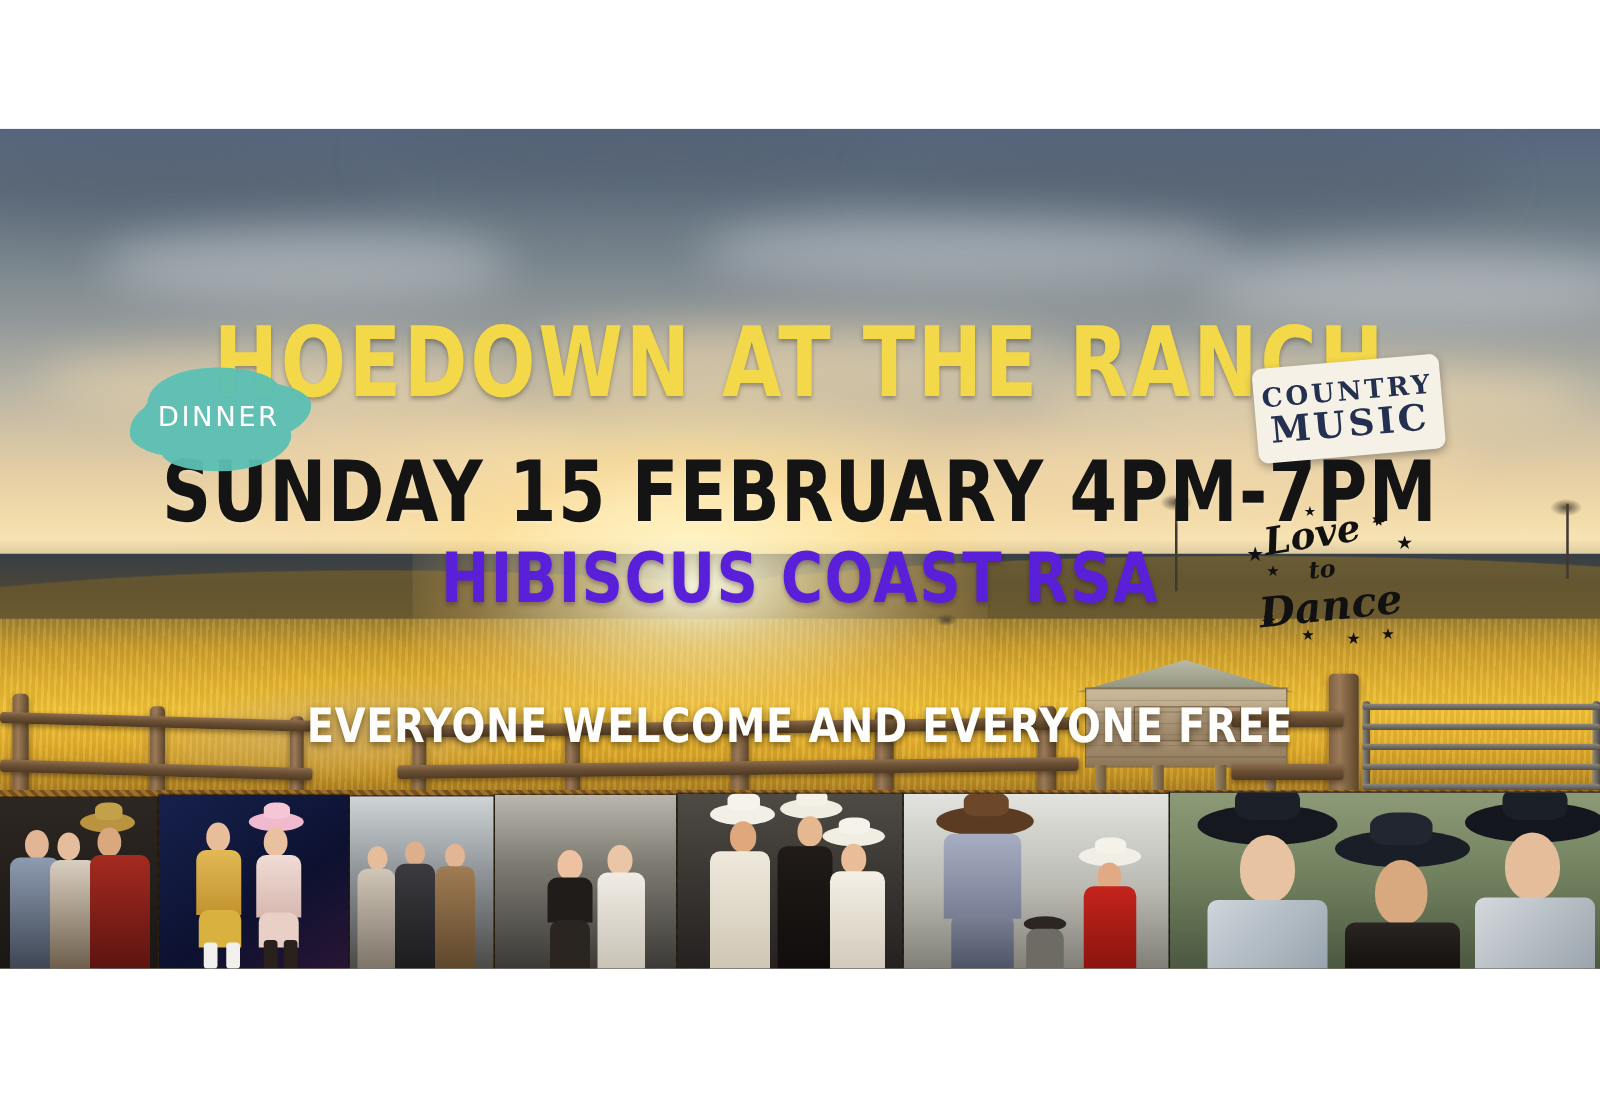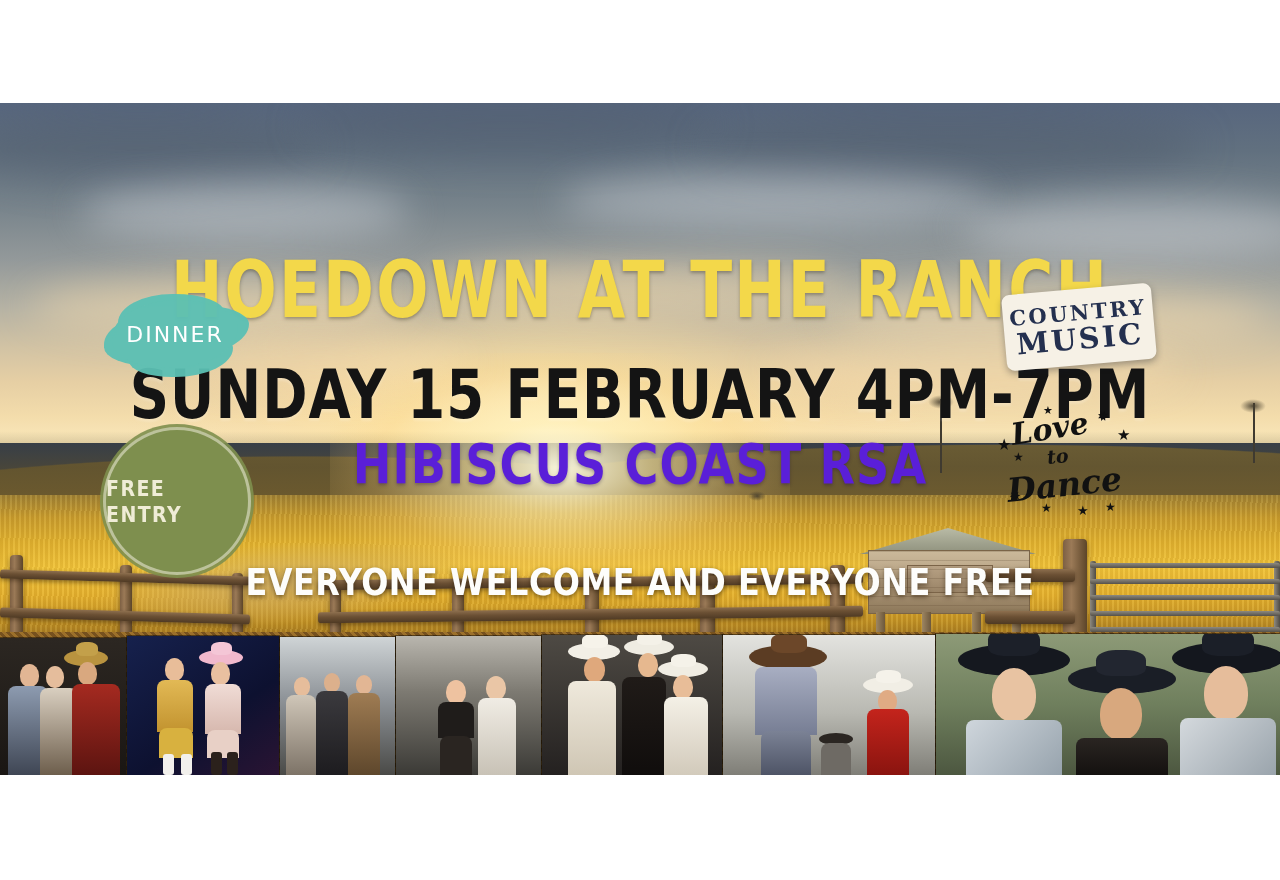--- a/index.html
+++ b/index.html
@@ -463,23 +463,20 @@
   <div class="headline t-date">SUNDAY 15 FEBRUARY 4PM-7PM</div>
   <div class="headline t-venue">HIBISCUS COAST RSA</div>
   <div class="headline t-welcome">EVERYONE WELCOME AND EVERYONE FREE</div>
   <div class="headline t-dj">DJ/MC ALAN REEVES GOING BANANAS</div>
 
   <div class="badge-dinner">
     <div class="blob"></div>
     <div class="blob-txt">DINNER</div>
   </div>
 
-  <div class="badge-free">
-    <span>FREE ENTRY</span>
-  </div>
 
   <div class="badge-country">
     <div class="l1">COUNTRY</div>
     <div class="l2">MUSIC</div>
   </div>
 
   <div class="badge-dance">
     <span class="star" style="left:12px;  top:34px; font-size:16px;">★</span>
     <span class="star" style="left:58px;  top:2px;  font-size:11px;">★</span>
     <span class="star" style="left:132px; top:24px; font-size:15px;">★</span>

